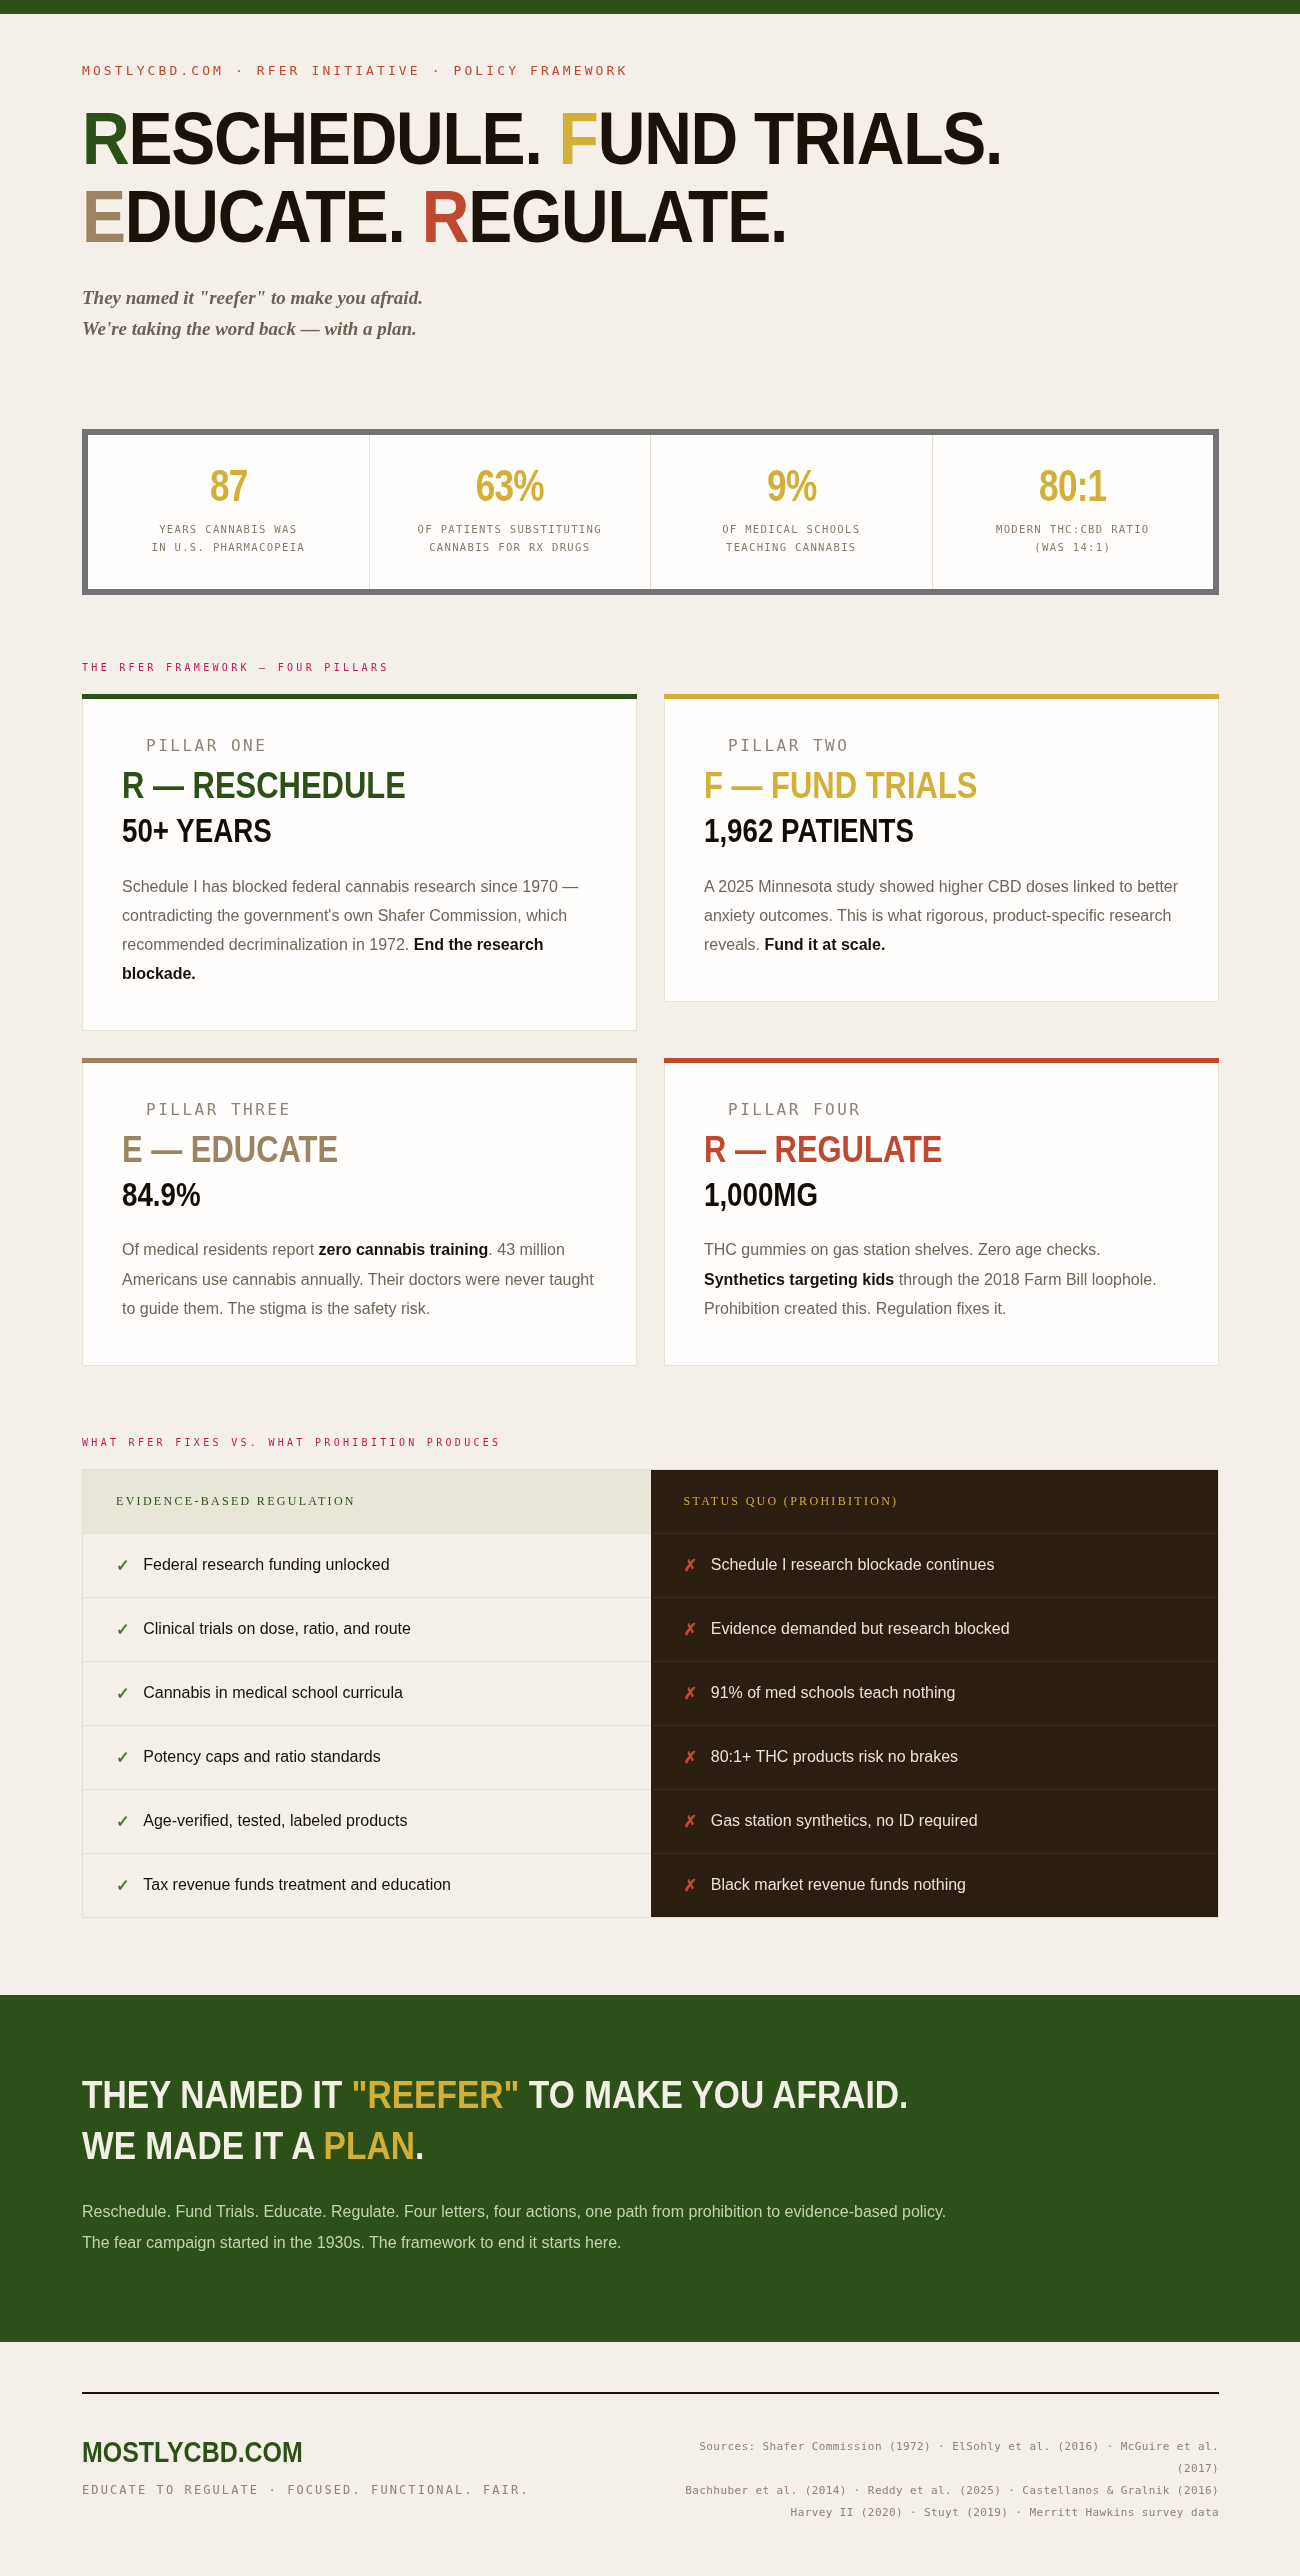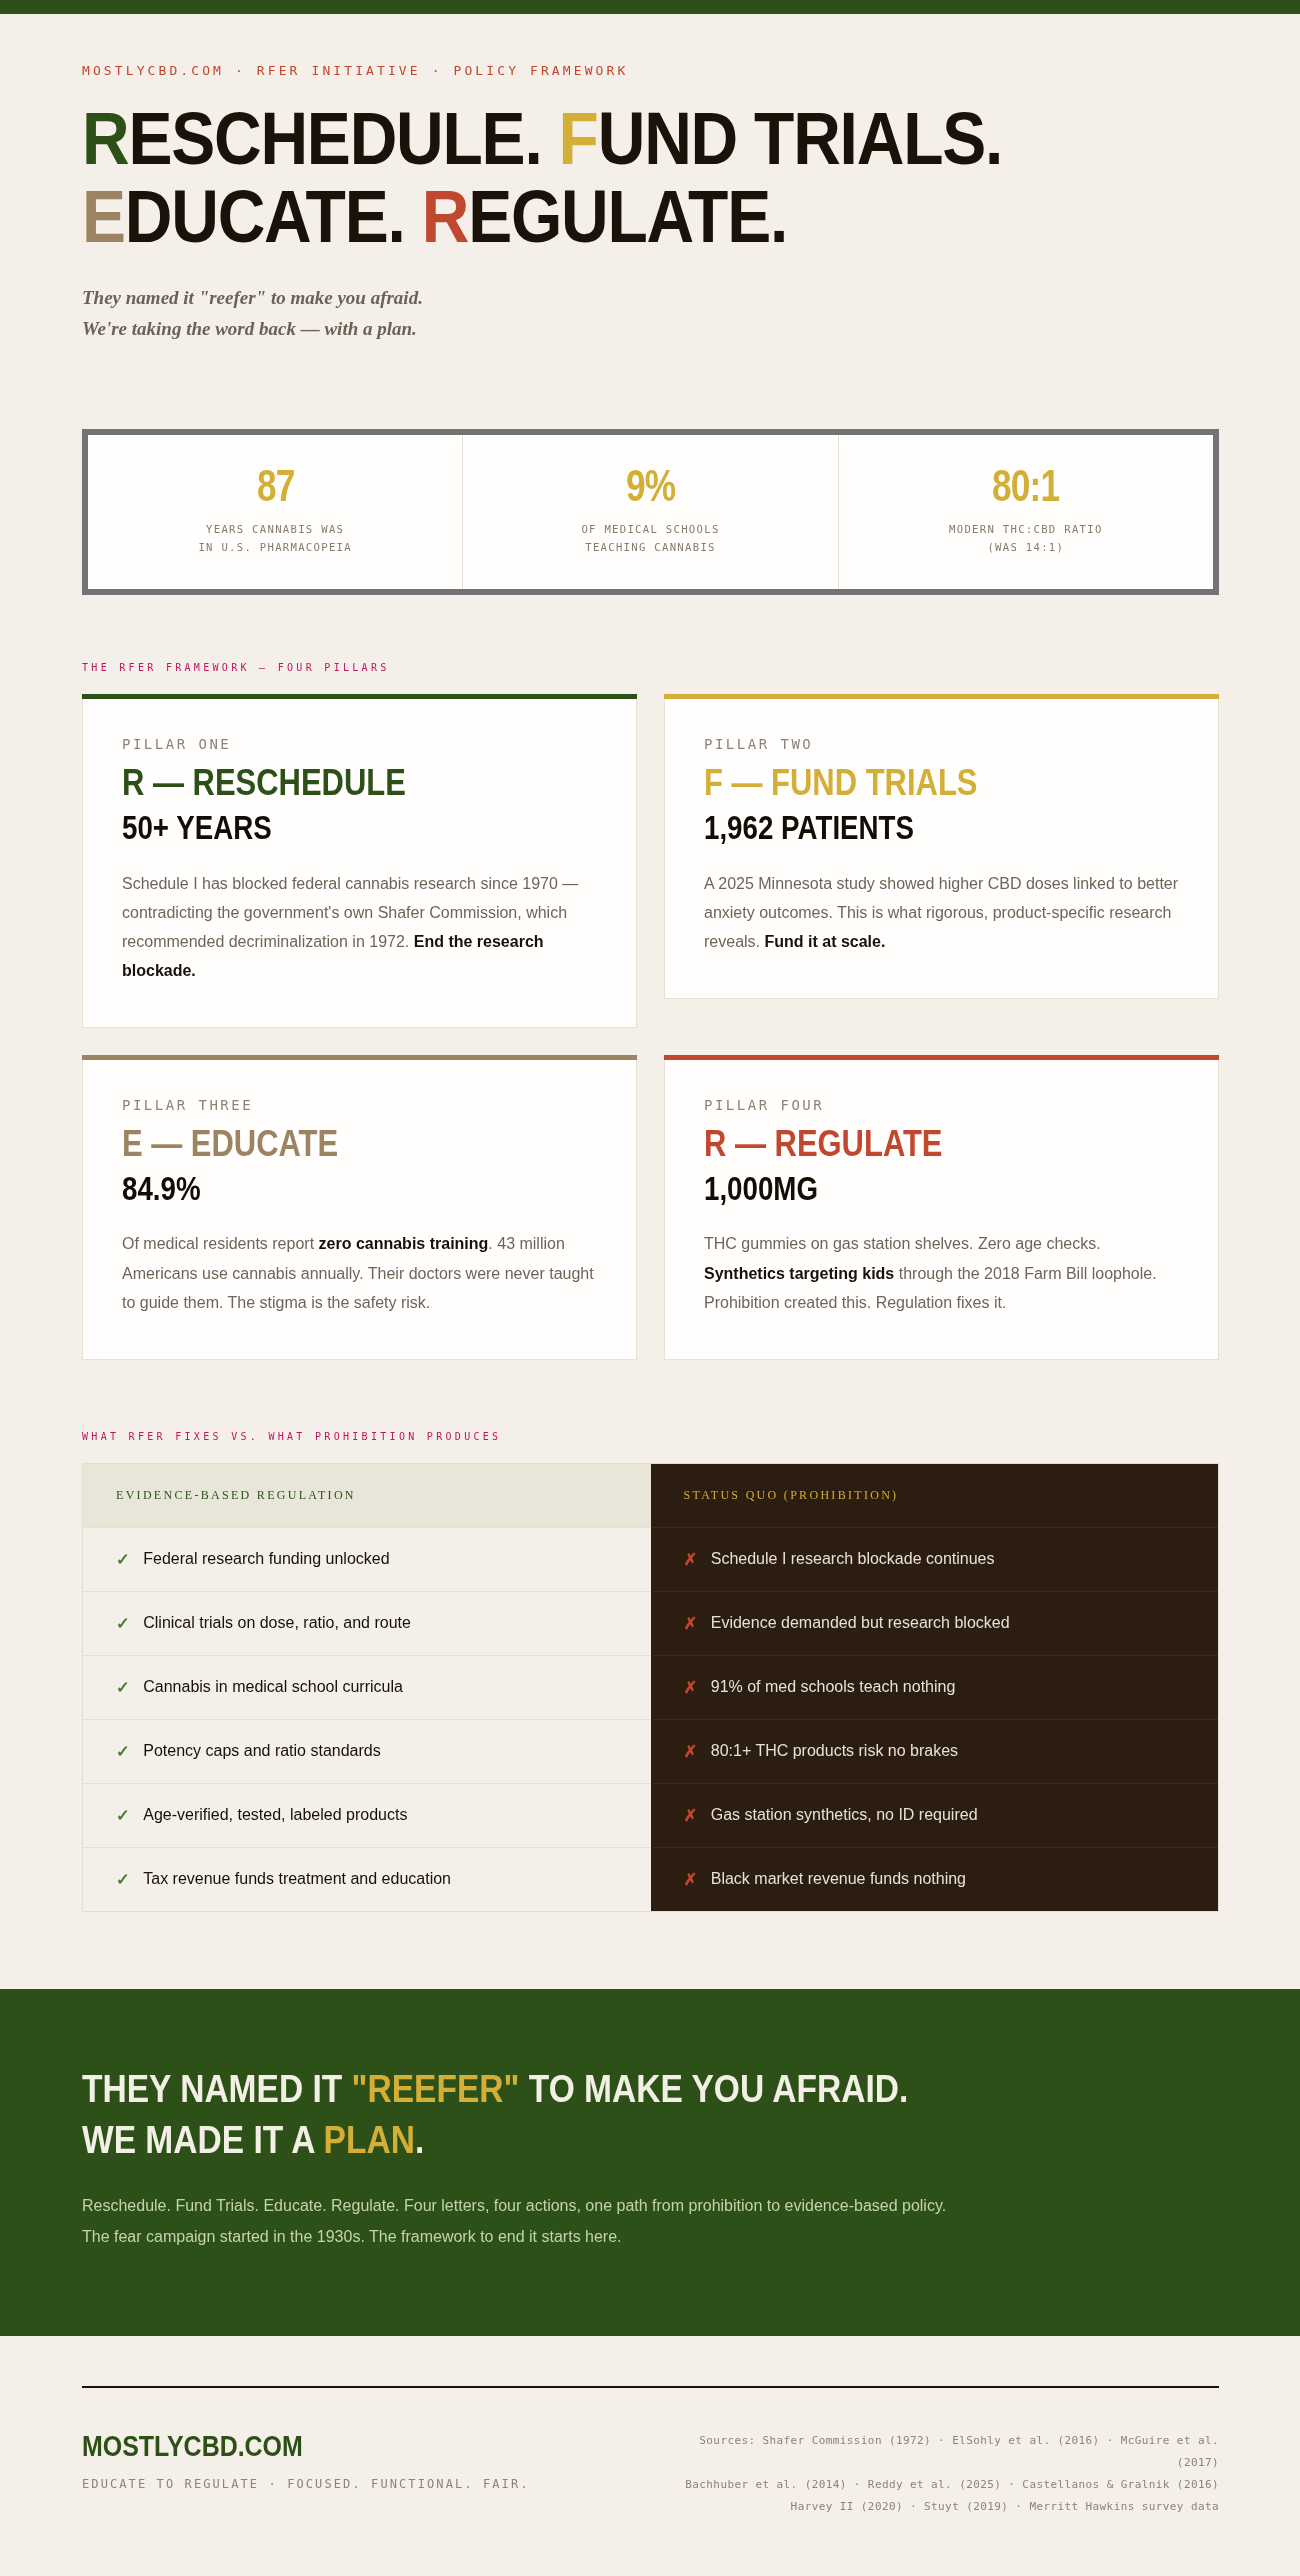--- a/index.html
+++ b/index.html
@@ -123,23 +123,24 @@
   .pillar {
     background: #fffefc;
     border: 1px solid #e7e1d6;
     border-top: none;
     padding: 37px 39px 42px;
     position: relative;
   }
   .pillar-accent { height: 4.8px; width: 100%; }
   .pillar-eyebrow {
     font-family: "DejaVu Sans Mono", monospace;
-    font-size: 14px;
+    font-size: 16px;
     letter-spacing: 2.5px;
     color: #8d8376;
+    margin-left: 24px;
   }
   .pillar-letter {
     font-family: "Liberation Sans Narrow", "Liberation Sans", sans-serif;
     font-weight: 700;
     font-size: 36px;
     line-height: 1.18;
     letter-spacing: 0px;
     margin-top: 9.6px;
     transform: scaleX(0.86);
     transform-origin: left center;
@@ -285,20 +286,25 @@
     <div class="hero-sub">
       <div>They named it "reefer" to make you afraid.</div>
       <div>We're taking the word back — with a plan.</div>
     </div>
 
     <div class="stats" id="stat-strip">
         <div class="stat">
           <div class="stat-value">87</div>
           <div class="stat-label">YEARS CANNABIS WAS
 IN U.S. PHARMACOPEIA</div>
+        </div>
+        <div class="stat">
+          <div class="stat-value">63%</div>
+          <div class="stat-label">OF PATIENTS SUBSTITUTING
+CANNABIS FOR RX DRUGS</div>
         </div>
         <div class="stat">
           <div class="stat-value">9%</div>
           <div class="stat-label">OF MEDICAL SCHOOLS
 TEACHING CANNABIS</div>
         </div>
         <div class="stat">
           <div class="stat-value">80:1</div>
           <div class="stat-label">MODERN THC:CBD RATIO
 (WAS 14:1)</div>

